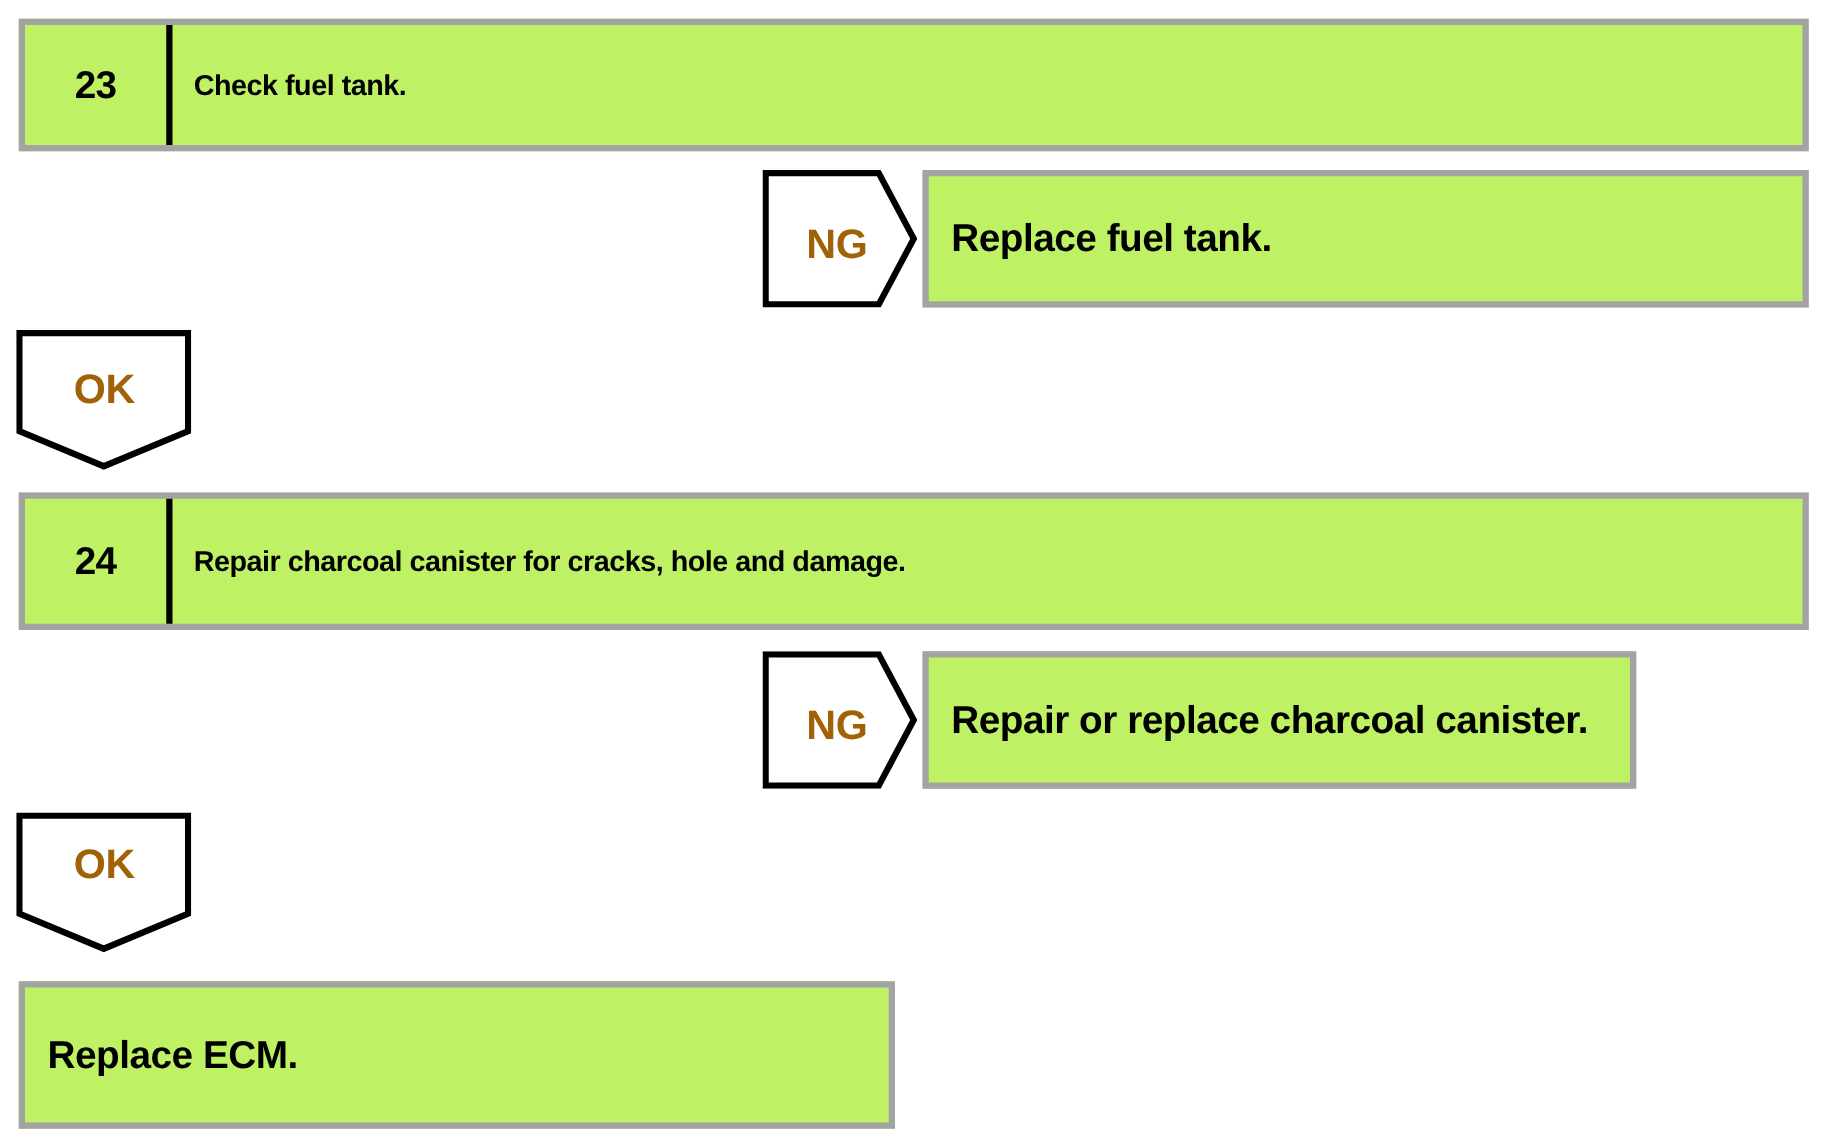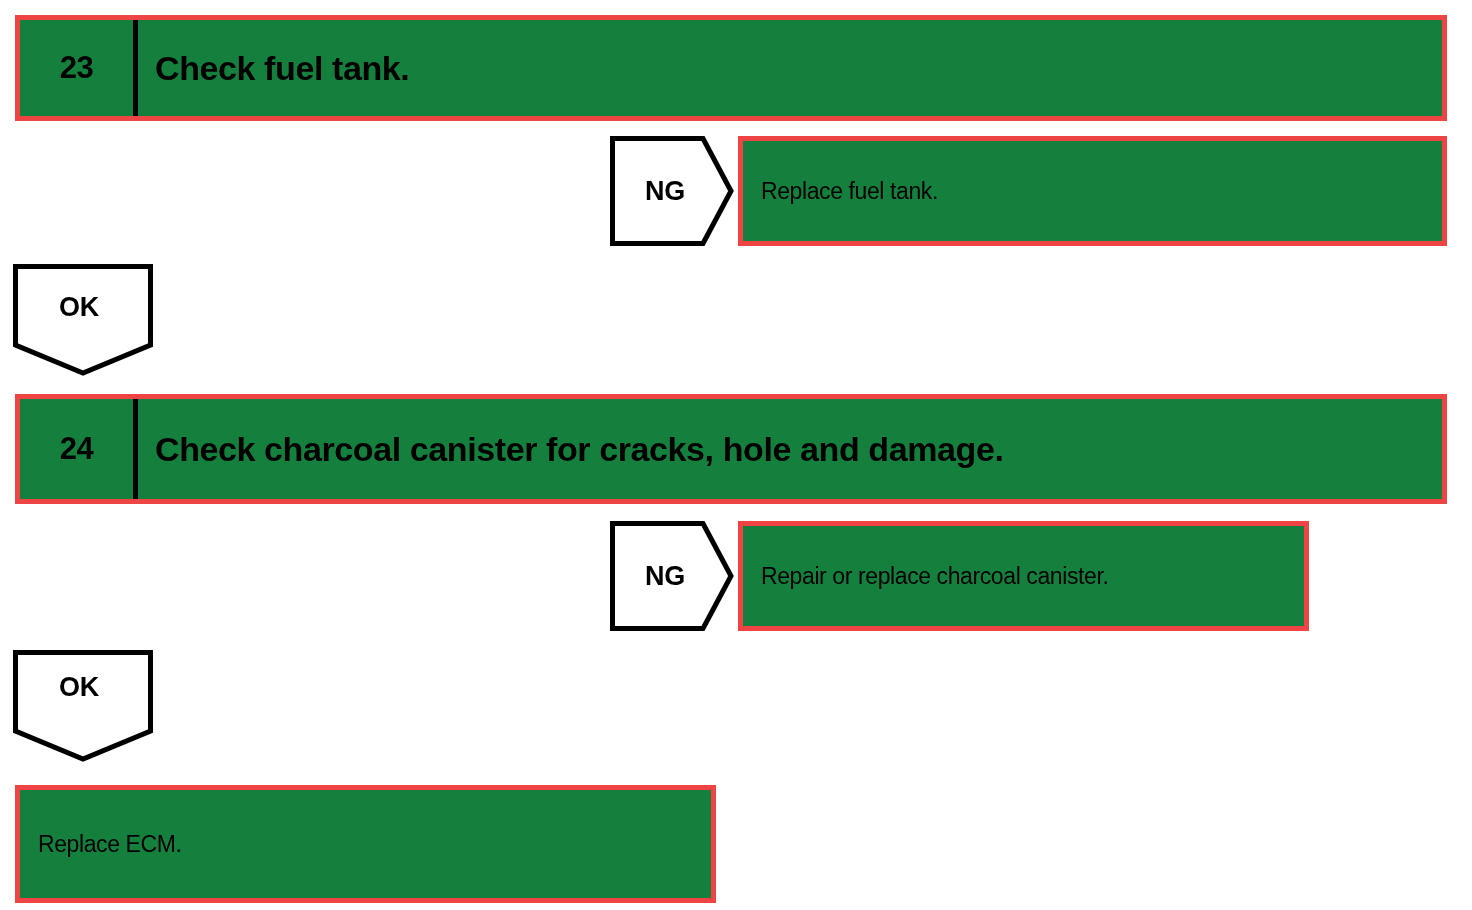--- a/index.html
+++ b/index.html
@@ -17,22 +17,22 @@
     background: #ffffff;
     overflow: hidden;
   }
   
   .node {
     position: absolute;
     box-sizing: border-box;
   }
   
   .box {
-    border: 5px solid #ef4444;
-    background: #15803d;
+    border: 5px solid #a3a3a3;
+    background: #bef264;
     display: flex;
     align-items: center;
   }
   .step-box {
     display: flex;
     align-items: stretch;
   }
   .step-num {
     width: 113px;
     flex: 0 0 113px;
@@ -44,45 +44,45 @@
     font-size: 31px;
     color: #000000;
     letter-spacing: -0.5px;
   }
   .step-text {
     flex: 1 1 auto;
     display: flex;
     align-items: center;
     padding-left: 17px;
     font-weight: bold;
-    font-size: 34px;
+    font-size: 23px;
     color: #000000;
     letter-spacing: -0.4px;
     white-space: nowrap;
   }
   .action-text {
     padding-left: 18px;
-    font-weight: normal;
-    font-size: 23px;
+    font-weight: bold;
+    font-size: 31px;
     color: #000000;
     letter-spacing: -0.4px;
     white-space: nowrap;
   }
   
   .pent-wrap {
     position: absolute;
   }
   .pent-wrap svg {
     display: block;
   }
   .pent-label {
     position: absolute;
     font-weight: bold;
-    font-size: 27px;
-    color: #000000;
+    font-size: 33px;
+    color: #a16207;
     letter-spacing: -0.3px;
     white-space: nowrap;
   }
 </style>
 </head>
 <body>
 
 <div id="canvas">
 
   <div class="node box step-box" style="left:15px; top:15px; width:1432px; height:106px;">
@@ -103,21 +103,21 @@
 
   <div class="pent-wrap" style="left:13px; top:264px; width:140px; height:112px;">
     <svg width="140" height="112" viewBox="0 0 140 112">
       <polygon points="2.5,2.5 137.5,2.5 137.5,81 70,109 2.5,81" fill="#ffffff" stroke="#000000" stroke-width="5" stroke-linejoin="miter"></polygon>
     </svg>
     <span class="pent-label" style="left:46px; top:28px;">OK</span>
   </div>
 
   <div class="node box step-box" style="left:15px; top:394px; width:1432px; height:110px;">
     <div class="step-num">24</div>
-    <div class="step-text">Check charcoal canister for cracks, hole and damage.</div>
+    <div class="step-text">Repair charcoal canister for cracks, hole and damage.</div>
   </div>
 
   <div class="pent-wrap" style="left:610px; top:521px; width:124px; height:110px;">
     <svg width="124" height="110" viewBox="0 0 124 110">
       <polygon points="2.5,2.5 93,2.5 121,55 93,107.5 2.5,107.5" fill="#ffffff" stroke="#000000" stroke-width="5" stroke-linejoin="miter"></polygon>
     </svg>
     <span class="pent-label" style="left:35px; top:40px;">NG</span>
   </div>
 
   <div class="node box" style="left:738px; top:521px; width:571px; height:110px;">

